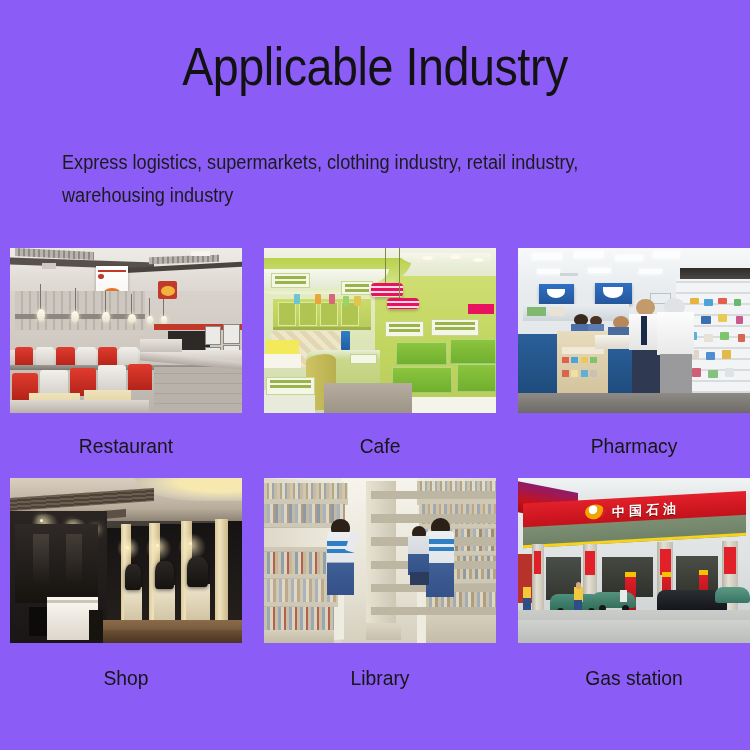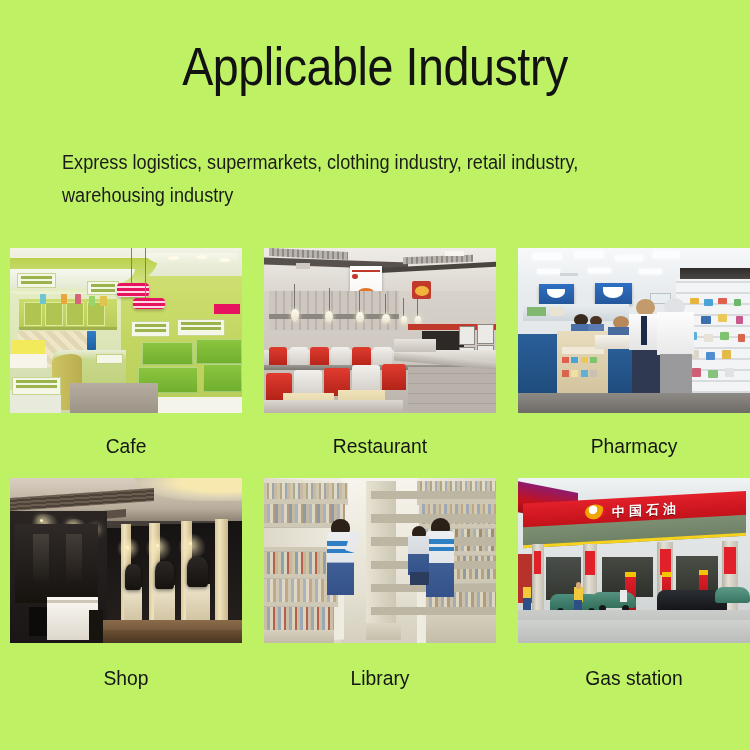--- a/index.html
+++ b/index.html
@@ -11,21 +11,21 @@
     width: 750px;
     height: 750px;
     overflow: hidden;
     font-family: "Liberation Sans", sans-serif;
     color: #1a1a1a;
   }
   .page {
     position: relative;
     width: 750px;
     height: 750px;
-    background: #bef264;
+    background: #8b5cf6;
   }
 
   
   .title {
     position: absolute;
     left: 0; right: 0;
     top: 36px;
     text-align: center;
     font-size: 53px;
     line-height: 62px;
@@ -249,83 +249,20 @@
 <body>
 
 <div class="page">
 
   <div class="title">Applicable Industry</div>
   <div class="subtitle">Express logistics, supermarkets, clothing industry, retail industry, warehousing industry</div>
 
   <div class="grid">
 
     <div class="row row1">
-
-      <div class="cell">
-        <div class="photo cafe">
-          <div class="sc wall-r"></div>
-          <div class="sc ceil"></div>
-          <div class="sc soffit"></div>
-          <div class="sc soffit2"></div>
-          <div class="sc" style="left:58%;top:3%;width:40%;height:8%;background:linear-gradient(180deg,#f6f7ec,#e7ecd4);border-bottom-left-radius:60px 24px;"></div>
-          <div class="sc" style="left:68%;top:5%;width:5%;height:2.5%;border-radius:50%;background:#fffbe8;"></div>
-          <div class="sc" style="left:80%;top:4%;width:5%;height:2.5%;border-radius:50%;background:#fffbe8;"></div>
-          <div class="sc" style="left:90%;top:6%;width:5%;height:2.5%;border-radius:50%;background:#fffbe8;"></div>
-          <div class="sc sign" style="left:3%;top:15%;width:16%;height:8%;">
-              <i></i>
-              <i></i>
-            </div>
-          <div class="sc sign" style="left:33%;top:20%;width:13%;height:7%;">
-              <i></i>
-              <i></i>
-            </div>
-          <div class="sc shelf"></div>
-          <div class="sc cub" style="left:6%;"></div>
-          <div class="sc cub" style="left:15%;"></div>
-          <div class="sc cub" style="left:24%;"></div>
-          <div class="sc cub" style="left:33%;"></div>
-          <div class="sc btl" style="left:13%;top:28%;background:#6fc4d4;"></div>
-          <div class="sc btl" style="left:22%;top:28%;background:#e8a63c;"></div>
-          <div class="sc btl" style="left:28%;top:28%;background:#d9657a;"></div>
-          <div class="sc btl" style="left:34%;top:29%;background:#9ad36a;"></div>
-          <div class="sc btl" style="left:39%;top:29%;background:#e0c44d;"></div>
-          <div class="sc back"></div>
-          <div class="sc" style="left:1%;top:56%;width:14%;height:8%;background:#f2ea5a;"></div>
-          <div class="sc" style="left:0;top:64%;width:16%;height:9%;background:#f7f5e9;"></div>
-          <div class="sc counter"></div>
-          <div class="sc counter2"></div>
-          <div class="sc" style="left:37%;top:64%;width:11%;height:5%;background:#f4f7e7;border:1px solid #c4d184;"></div>
-          <div class="sc btl" style="left:33%;top:50%;width:4%;height:12%;background:linear-gradient(180deg,#2f7ec9,#1f5fa0);"></div>
-          <div class="sc lampcord" style="left:52%;top:0;height:22%;"></div>
-          <div class="sc lamp" style="left:46%;top:21%;"></div>
-          <div class="sc lampcord" style="left:58%;top:0;height:31%;"></div>
-          <div class="sc lamp" style="left:53%;top:30%;height:7%;"></div>
-          <div class="sc sign" style="left:52%;top:44%;width:16%;height:9%;">
-              <i></i>
-              <i></i>
-            </div>
-          <div class="sc sign" style="left:72%;top:43%;width:20%;height:9%;">
-              <i></i>
-              <i></i>
-            </div>
-          <div class="sc" style="left:88%;top:34%;width:11%;height:6%;background:#e8135e;"></div>
-          <div class="sc booth" style="left:57%;top:57%;width:22%;height:14%;"></div>
-          <div class="sc booth" style="left:80%;top:55%;width:20%;height:15%;"></div>
-          <div class="sc booth" style="left:55%;top:72%;width:26%;height:16%;"></div>
-          <div class="sc booth" style="left:83%;top:70%;width:17%;height:17%;"></div>
-          <div class="sc tbl" style="left:59%;top:90%;width:41%;height:10%;"></div>
-          <div class="sc floor"></div>
-          <div class="sc" style="left:0;top:86%;width:22%;height:14%;background:#e8eadb;"></div>
-          <div class="sc sign" style="left:1%;top:78%;width:20%;height:10%;">
-              <i></i>
-              <i></i>
-            </div>
-        </div>
-        <div class="caption">Cafe</div>
-      </div>
 
       <div class="cell">
         <div class="photo rest">
           <div class="sc ceil"></div>
           <div class="sc beam" style="left:0;top:7%;width:62%;transform:skewY(2deg);"></div>
           <div class="sc beam" style="left:48%;top:10%;width:52%;height:3%;transform:skewY(-3deg);background:#4a443f;"></div>
           <div class="sc vent" style="left:2%;top:1%;width:34%;height:5%;transform:skewY(3deg);"></div>
           <div class="sc vent" style="left:60%;top:5%;width:30%;height:4%;transform:skewY(-2deg);"></div>
           <div class="sc" style="left:14%;top:9%;width:6%;height:4%;background:#cfc9c2;"></div>
           <div class="sc" style="left:78%;top:2%;width:8%;height:3%;background:#f7f4ef;"></div>
@@ -370,20 +307,83 @@
           <div class="sc seat" style="left:26%;top:73%;width:11%;height:17%;"></div>
           <div class="sc seatw" style="left:38%;top:71%;width:12%;height:18%;"></div>
           <div class="sc seat" style="left:51%;top:70%;width:10%;height:16%;"></div>
           <div class="sc tab" style="left:8%;top:88%;width:22%;height:12%;"></div>
           <div class="sc tab" style="left:32%;top:86%;width:20%;height:12%;"></div>
           <div class="sc" style="left:0;top:92%;width:60%;height:8%;background:linear-gradient(180deg,#dcd7cf,#b9b2aa);"></div>
           <div class="sc floor"></div>
           <div class="sc" style="left:56%;top:66%;width:44%;height:5%;background:linear-gradient(180deg,#d9d4cd,#b0aaa3);transform:skewY(5deg);"></div>
         </div>
         <div class="caption">Restaurant</div>
+      </div>
+
+      <div class="cell">
+        <div class="photo cafe">
+          <div class="sc wall-r"></div>
+          <div class="sc ceil"></div>
+          <div class="sc soffit"></div>
+          <div class="sc soffit2"></div>
+          <div class="sc" style="left:58%;top:3%;width:40%;height:8%;background:linear-gradient(180deg,#f6f7ec,#e7ecd4);border-bottom-left-radius:60px 24px;"></div>
+          <div class="sc" style="left:68%;top:5%;width:5%;height:2.5%;border-radius:50%;background:#fffbe8;"></div>
+          <div class="sc" style="left:80%;top:4%;width:5%;height:2.5%;border-radius:50%;background:#fffbe8;"></div>
+          <div class="sc" style="left:90%;top:6%;width:5%;height:2.5%;border-radius:50%;background:#fffbe8;"></div>
+          <div class="sc sign" style="left:3%;top:15%;width:16%;height:8%;">
+              <i></i>
+              <i></i>
+            </div>
+          <div class="sc sign" style="left:33%;top:20%;width:13%;height:7%;">
+              <i></i>
+              <i></i>
+            </div>
+          <div class="sc shelf"></div>
+          <div class="sc cub" style="left:6%;"></div>
+          <div class="sc cub" style="left:15%;"></div>
+          <div class="sc cub" style="left:24%;"></div>
+          <div class="sc cub" style="left:33%;"></div>
+          <div class="sc btl" style="left:13%;top:28%;background:#6fc4d4;"></div>
+          <div class="sc btl" style="left:22%;top:28%;background:#e8a63c;"></div>
+          <div class="sc btl" style="left:28%;top:28%;background:#d9657a;"></div>
+          <div class="sc btl" style="left:34%;top:29%;background:#9ad36a;"></div>
+          <div class="sc btl" style="left:39%;top:29%;background:#e0c44d;"></div>
+          <div class="sc back"></div>
+          <div class="sc" style="left:1%;top:56%;width:14%;height:8%;background:#f2ea5a;"></div>
+          <div class="sc" style="left:0;top:64%;width:16%;height:9%;background:#f7f5e9;"></div>
+          <div class="sc counter"></div>
+          <div class="sc counter2"></div>
+          <div class="sc" style="left:37%;top:64%;width:11%;height:5%;background:#f4f7e7;border:1px solid #c4d184;"></div>
+          <div class="sc btl" style="left:33%;top:50%;width:4%;height:12%;background:linear-gradient(180deg,#2f7ec9,#1f5fa0);"></div>
+          <div class="sc lampcord" style="left:52%;top:0;height:22%;"></div>
+          <div class="sc lamp" style="left:46%;top:21%;"></div>
+          <div class="sc lampcord" style="left:58%;top:0;height:31%;"></div>
+          <div class="sc lamp" style="left:53%;top:30%;height:7%;"></div>
+          <div class="sc sign" style="left:52%;top:44%;width:16%;height:9%;">
+              <i></i>
+              <i></i>
+            </div>
+          <div class="sc sign" style="left:72%;top:43%;width:20%;height:9%;">
+              <i></i>
+              <i></i>
+            </div>
+          <div class="sc" style="left:88%;top:34%;width:11%;height:6%;background:#e8135e;"></div>
+          <div class="sc booth" style="left:57%;top:57%;width:22%;height:14%;"></div>
+          <div class="sc booth" style="left:80%;top:55%;width:20%;height:15%;"></div>
+          <div class="sc booth" style="left:55%;top:72%;width:26%;height:16%;"></div>
+          <div class="sc booth" style="left:83%;top:70%;width:17%;height:17%;"></div>
+          <div class="sc tbl" style="left:59%;top:90%;width:41%;height:10%;"></div>
+          <div class="sc floor"></div>
+          <div class="sc" style="left:0;top:86%;width:22%;height:14%;background:#e8eadb;"></div>
+          <div class="sc sign" style="left:1%;top:78%;width:20%;height:10%;">
+              <i></i>
+              <i></i>
+            </div>
+        </div>
+        <div class="caption">Cafe</div>
       </div>
 
       <div class="cell">
         <div class="photo phar">
           <div class="sc ceil"></div>
           <div class="sc tile" style="left:6%;top:3%;width:13%;height:4%;"></div>
           <div class="sc tile" style="left:24%;top:2%;width:13%;height:4%;"></div>
           <div class="sc tile" style="left:42%;top:4%;width:12%;height:4%;"></div>
           <div class="sc tile" style="left:58%;top:2%;width:12%;height:4%;"></div>
           <div class="sc tile" style="left:8%;top:13%;width:10%;height:3%;"></div>

